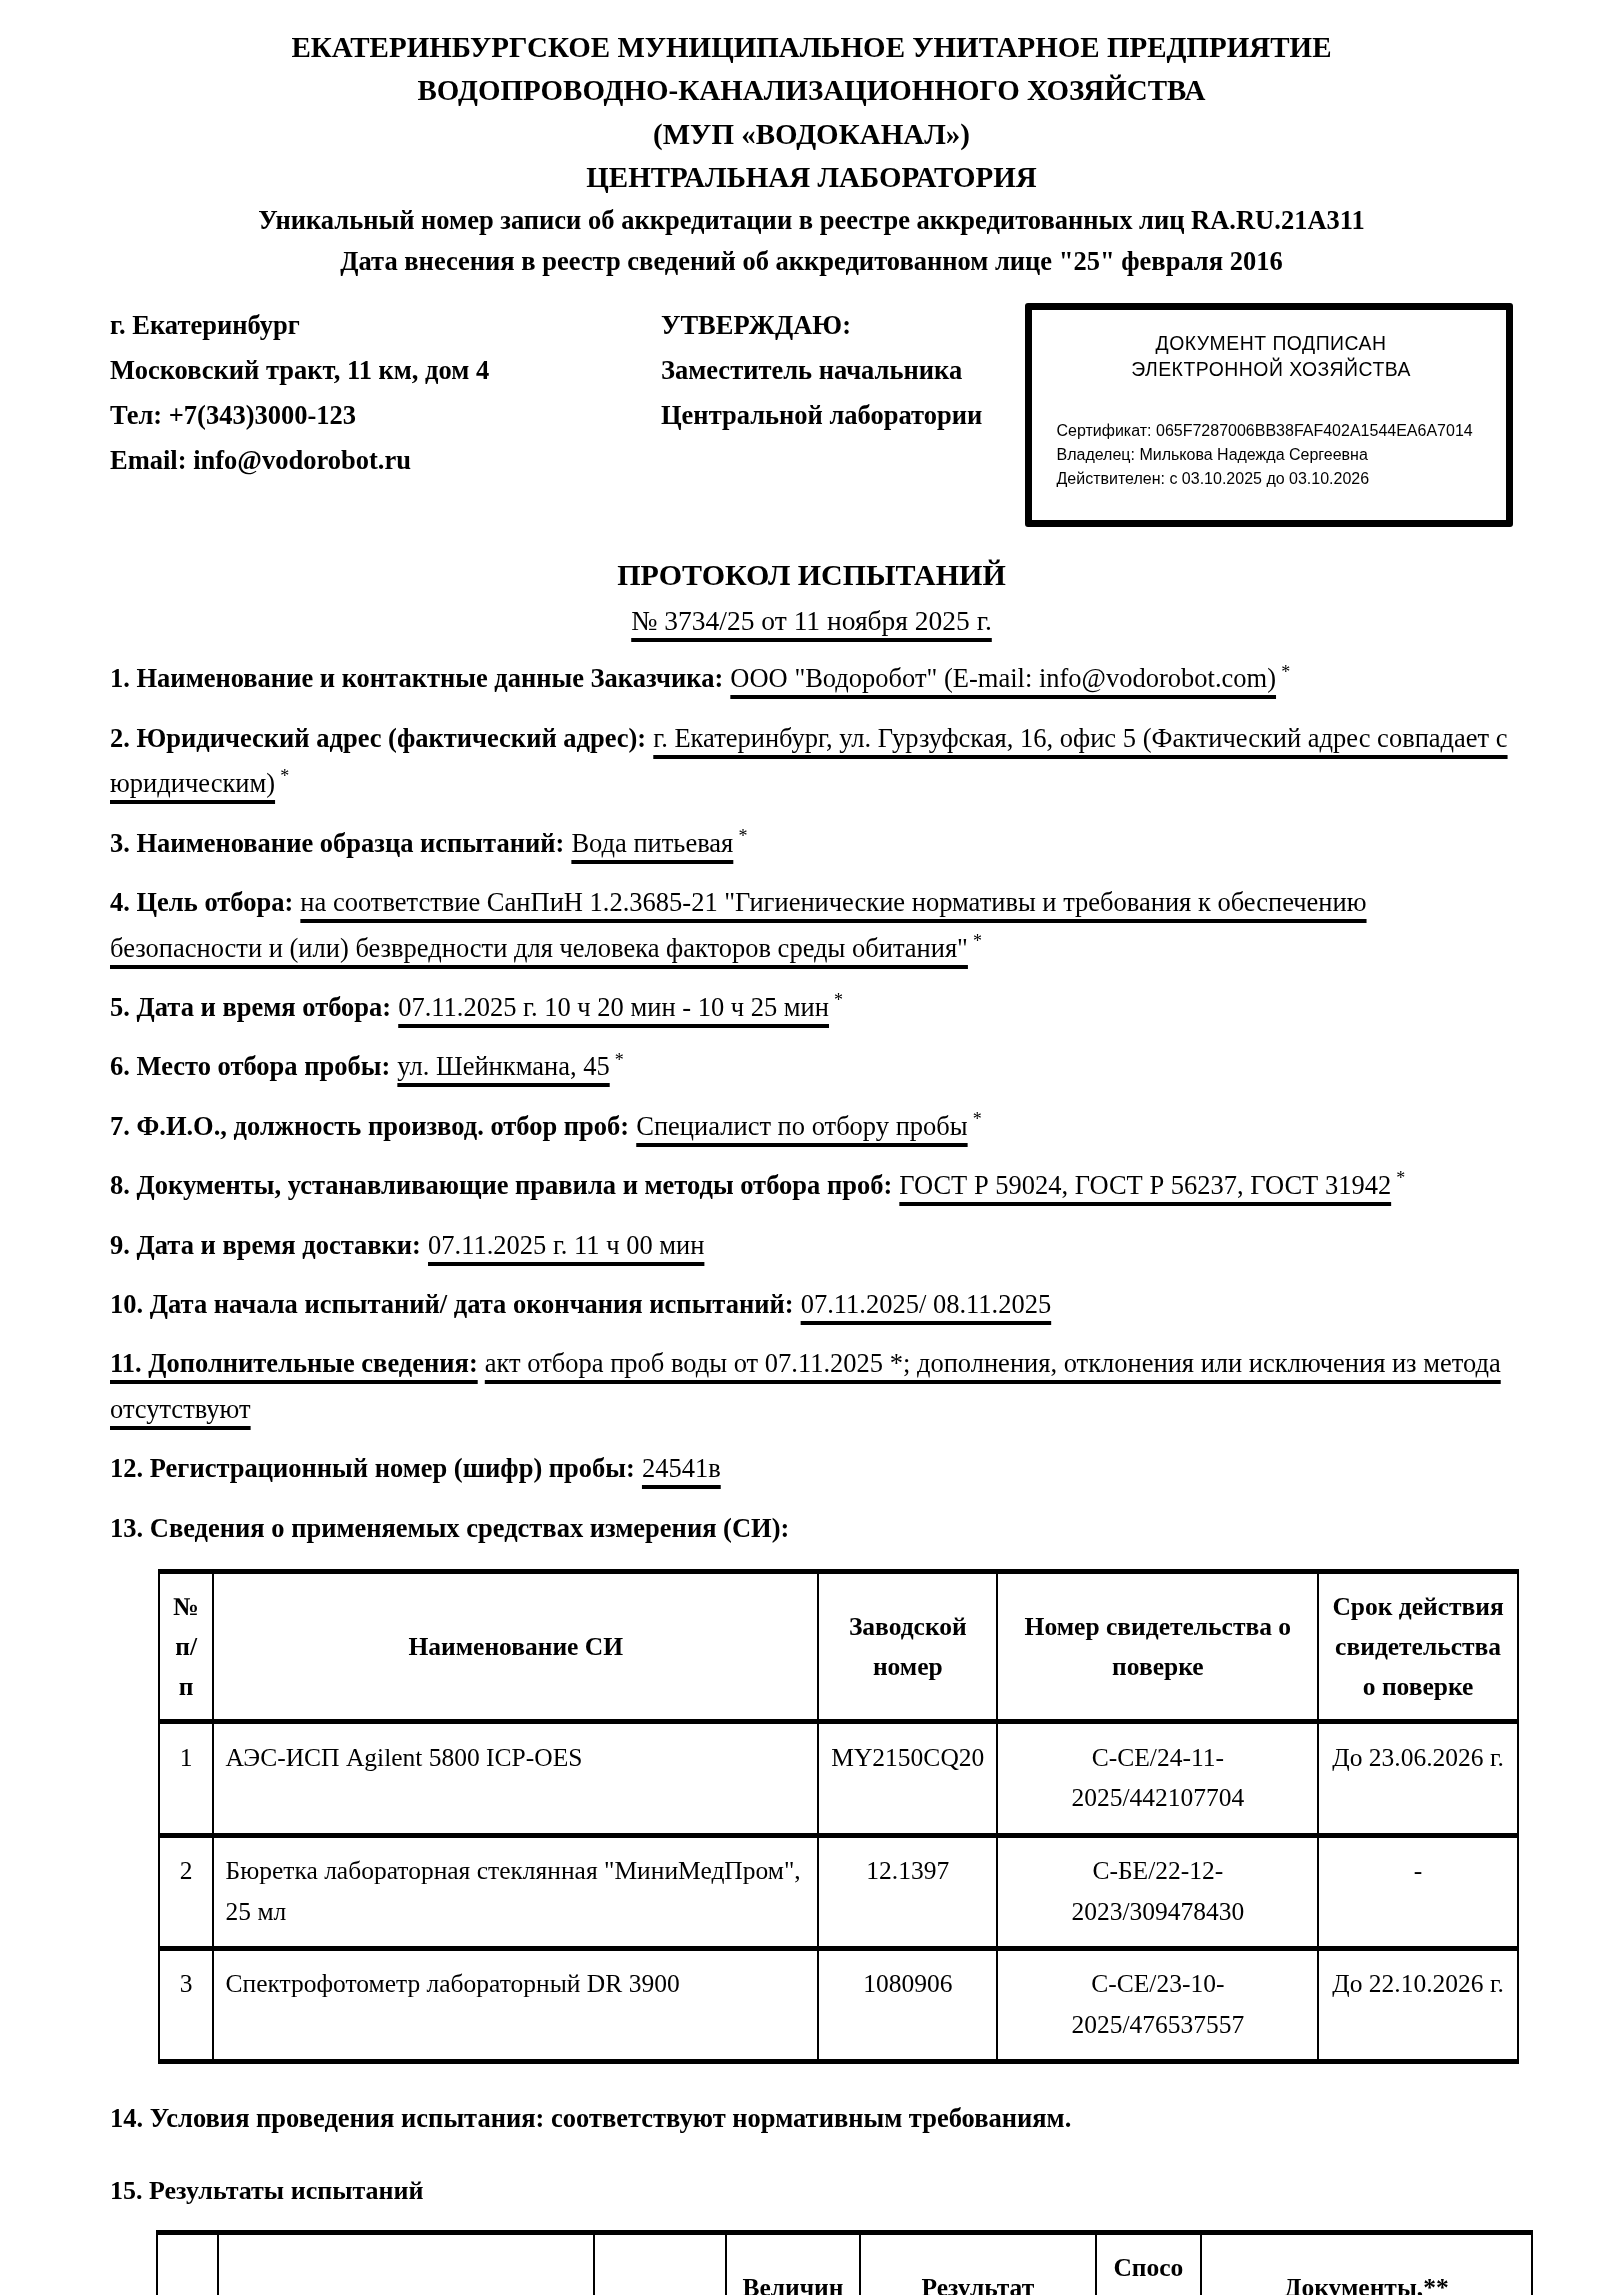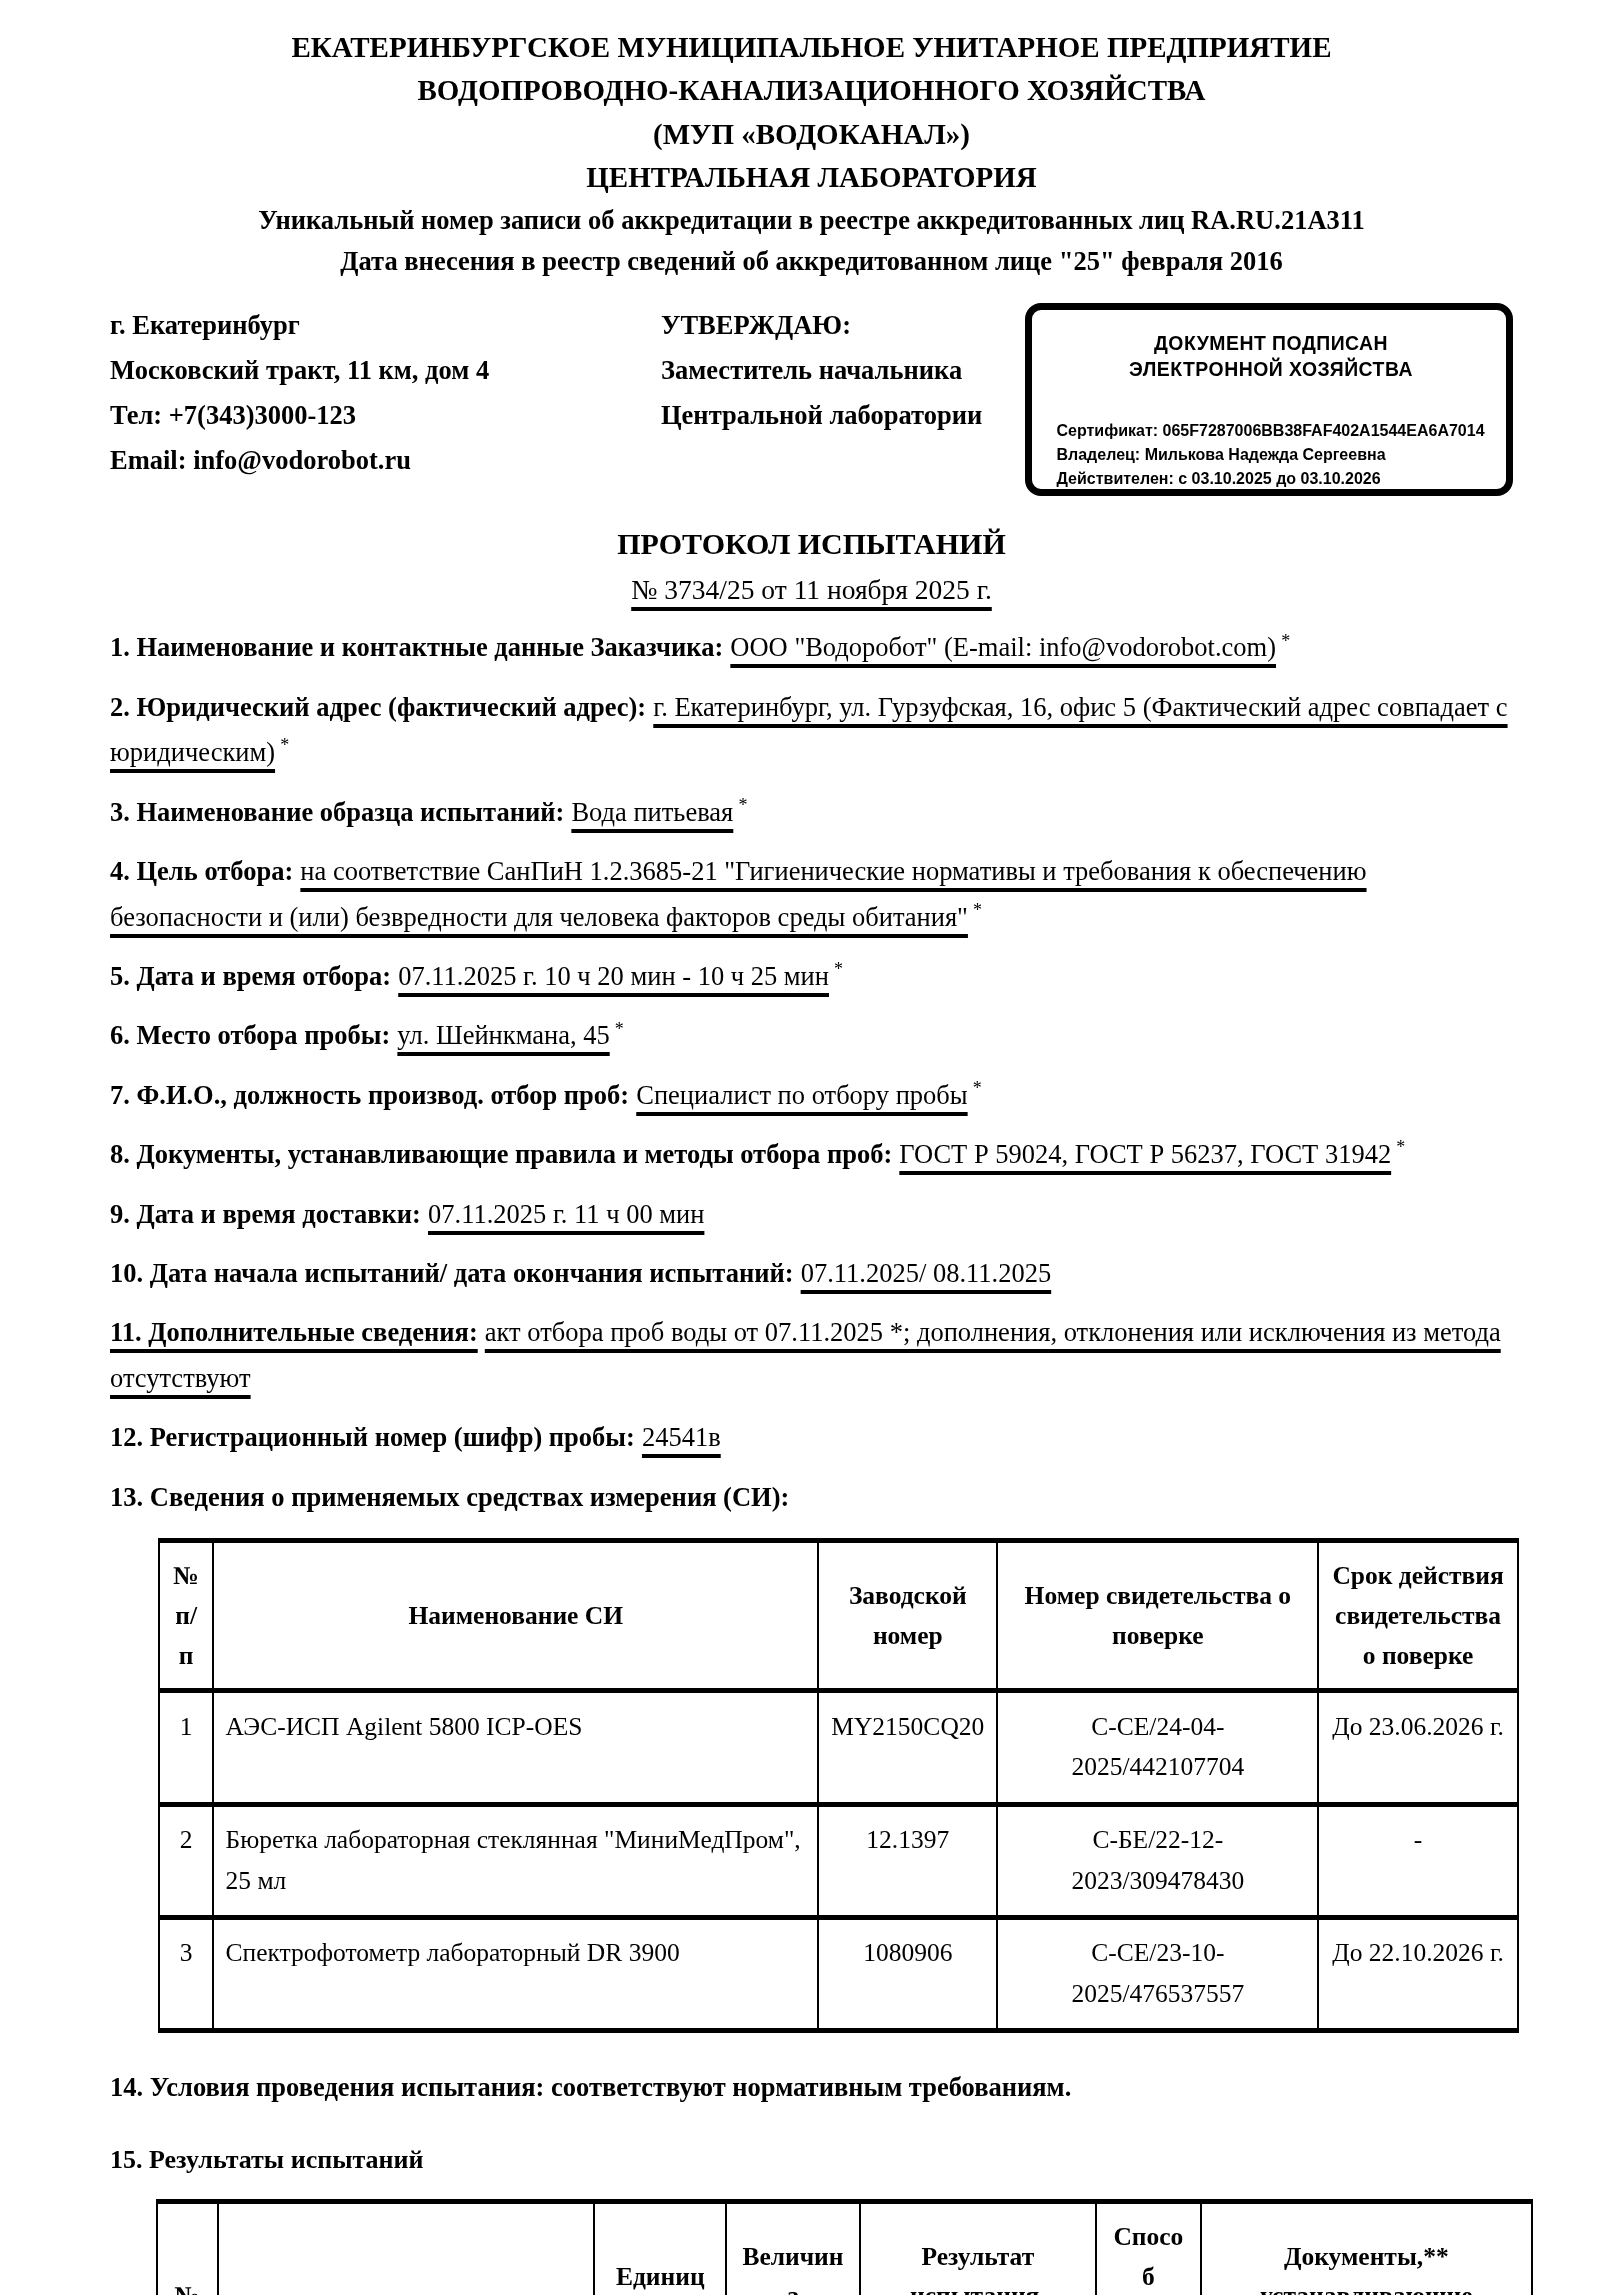--- a/index.html
+++ b/index.html
@@ -11,25 +11,24 @@
   }
   
   .hdr{text-align:center;font-weight:bold;}
   .hdr-line{font-size:29px;line-height:1.5;}
   .hdr-acc{font-size:26.5px;line-height:1.55;}
   
   .approval-row{display:flex;align-items:flex-start;margin-top:21.4px;}
   .contacts{width:551px;font-weight:bold;font-size:26.5px;line-height:1.7;}
   .approve{width:357px;font-weight:bold;font-size:26.5px;line-height:1.7;}
   .stamp{
-    margin-left:auto;width:488px;height:193px;box-sizing:border-box;
-    border:7.6px solid #000;border-radius:16px;background:#fff;
+    margin-left:auto;width:488px;height:224px;box-sizing:border-box;
+    border:7.6px solid #000;border-radius:3px;background:#fff;
     font-family:"Liberation Sans", sans-serif;
     padding:21.4px 20.4px 10.2px 24.5px;
-    font-weight:bold;
   }
   .stamp-title{text-align:center;font-size:19.4px;line-height:1.32;letter-spacing:0.5px;}
   .stamp-lines{margin-top:36px;font-size:16px;line-height:1.5;}
   
   .proto-title{text-align:center;font-weight:bold;font-size:30px;margin-top:28px;line-height:1.3;}
   .proto-num{text-align:center;font-size:27.5px;margin-top:6.1px;line-height:1.5;}
   .u{text-decoration:underline;text-decoration-thickness:3.6px;text-underline-offset:7.6px;}
   
   .items{margin-top:15px;}
   .item{font-size:26.5px;line-height:1.72;margin:13.8px 0;}
@@ -120,21 +119,21 @@
       <th>№ п/п</th>
       <th>Наименование СИ</th>
       <th>Заводской номер</th>
       <th>Номер свидетельства о поверке</th>
       <th>Срок действия свидетельства о поверке</th>
     </tr>
     <tr>
       <td class="c">1</td>
       <td class="l">АЭС-ИСП Agilent 5800 ICP-OES</td>
       <td class="c">MY2150CQ20</td>
-      <td class="c">С-СЕ/24-04-2025/442107704</td>
+      <td class="c">С-СЕ/24-11-2025/442107704</td>
       <td class="c">До 23.06.2026 г.</td>
     </tr>
     <tr>
       <td class="c">2</td>
       <td class="l">Бюретка лабораторная стеклянная "МиниМедПром", 25 мл</td>
       <td class="c">12.1397</td>
       <td class="c">С-БЕ/22-12-2023/309478430</td>
       <td class="c">-</td>
     </tr>
     <tr>

